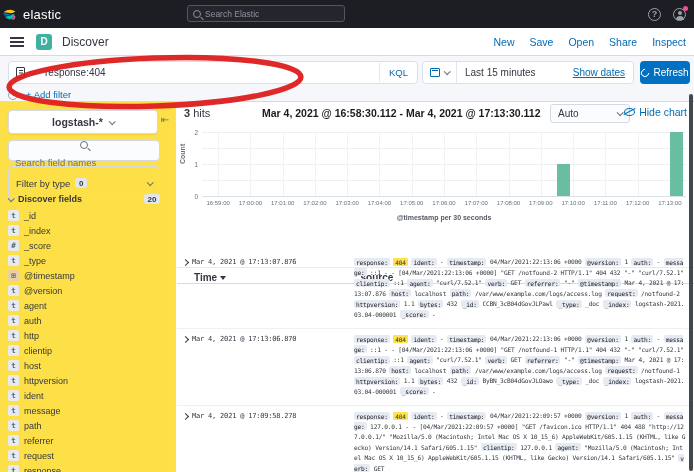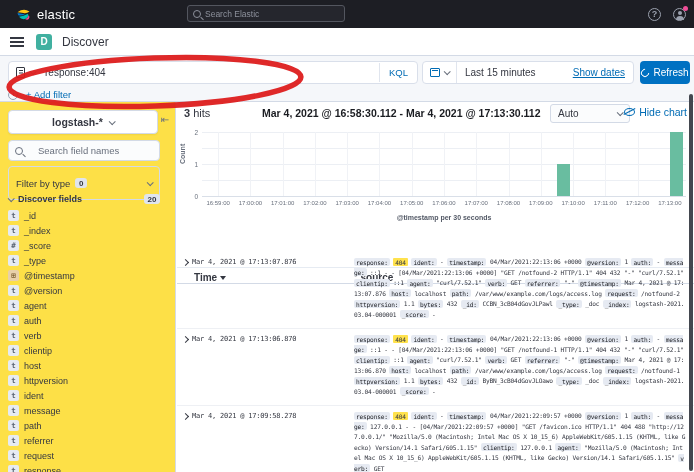--- a/index.html
+++ b/index.html
@@ -1,21 +1,21 @@
 <!DOCTYPE html>
 <html><head>
 <meta charset="utf-8">
 <style>
   * { margin:0; padding:0; box-sizing:border-box; }
   html,body { width:694px; height:472px; overflow:hidden; }
   body { font-family:"Liberation Sans", sans-serif; color:#343741; background:#fff; position:relative; }
 
   
   .topbar { position:absolute; left:0; top:0; width:694px; height:28px; background:#1d1e24; display:flex; align-items:center; z-index:5; }
-  .brand { display:flex; align-items:center; gap:6px; padding-left:16px; }
+  .brand { display:flex; align-items:center; gap:6px; padding-left:2px; }
   .logo { width:15px; height:15px; display:block; }
   .brand-name { color:#fff; font-size:13px; letter-spacing:.2px; }
   .global-search { position:absolute; left:187px; top:5px; width:158px; height:17px; background:#25262d; border:1px solid #53565f; border-radius:3px; display:flex; align-items:center; padding:0 5px; gap:4px; }
   .global-search input { background:transparent; border:none; outline:none; color:#aab; font-size:8.5px; width:100%; font-family:"Liberation Sans",sans-serif; }
   .global-search input::placeholder { color:#8d919c; }
   .gs-icon { width:8px; height:8px; border:1.2px solid #8d919c; border-radius:50%; position:relative; flex:0 0 auto; }
   .gs-icon::after { content:""; position:absolute; width:4px; height:1.2px; background:#8d919c; transform:rotate(45deg); left:6px; top:7px; }
   .top-icons { position:absolute; right:8px; top:0; height:28px; display:flex; align-items:center; gap:12px; }
   .help-icon { width:13px; height:13px; border-radius:50%; border:1.3px solid #9aa0ad; color:#9aa0ad; font-size:9px; font-weight:bold; display:flex; align-items:center; justify-content:center; }
   .avatar { width:13px; height:13px; border-radius:50%; border:1.3px solid #9aa0ad; position:relative; }
@@ -51,21 +51,21 @@
   .refresh-icon { width:8px; height:8px; border:1.3px solid #fff; border-radius:50%; border-top-color:transparent; position:relative; transform:rotate(45deg); }
   .filter-row { position:absolute; left:8px; top:33px; display:flex; align-items:center; gap:8px; }
   .clock-icon { width:10px; height:10px; border:1.2px solid #98a2b3; border-radius:50%; position:relative; }
   .clock-icon::after { content:""; position:absolute; left:4px; top:2px; width:1.2px; height:3px; background:#98a2b3; }
   .add-filter { font-size:9.5px; color:#006bb4; cursor:pointer; }
 
   
   .sidebar { position:absolute; left:0; top:102px; width:176px; height:370px; background:#fde047; border-right:1px solid #d3dae6; }
   .index-btn { position:absolute; left:8px; top:8px; width:150px; height:24px; background:#fff; border:1px solid #d3dae6; border-radius:4px; box-shadow:0 1px 2px rgba(0,0,0,.06); display:flex; align-items:center; justify-content:center; gap:6px; font-size:10.5px; font-weight:bold; cursor:pointer; }
   .collapse-icon { position:absolute; right:4px; top:12px; width:12px; height:12px; color:#69707d; font-size:10px; line-height:12px; text-align:center; cursor:pointer; }
-  .field-search { position:absolute; left:8px; top:38px; width:152px; height:21px; border:1px solid #d3dae6; border-radius:4px; background:#fbfcfd; display:flex; align-items:center; padding:0 6px; gap:15px; }
+  .field-search { position:absolute; left:8px; top:38px; width:152px; height:21px; border:1px solid #d3dae6; border-radius:4px; background:#fbfcfd; display:flex; align-items:center; padding:0 6px; gap:8px;flex-direction:column; }
   .field-search .gs-icon { border-color:#69707d; }
   .field-search .gs-icon::after { background:#69707d; }
   .field-search input { border:none; outline:none; background:transparent; font-size:9.5px; width:100%; font-family:"Liberation Sans",sans-serif; }
   .field-search input::placeholder { color:#69707d; }
   .type-filter { position:absolute; left:8px; top:64px; width:152px; height:21px; border:1px solid #d3dae6; border-radius:4px; display:flex; align-items:center; padding:16px 7px; gap:5px; font-size:9.5px; cursor:pointer; }
   .badge { background:#e0e5ee; border-radius:3px; font-size:8px; padding:0.5px 3.5px; color:#343741; font-weight:bold; }
   .type-filter .chev { margin-left:auto; }
   .avail-header { position:absolute; left:8px; top:92px; width:160px; display:flex; align-items:center; gap:5px; font-size:9px; font-weight:bold; }
   .avail-header .chev { flex:0 0 auto; }
   .avail-header .badge { margin-left:auto; margin-right:8px; }
@@ -140,20 +140,27 @@
       <div class="avatar"></div>
       <div class="notif-dot" style="right:-2px; top:-2px;"></div>
     </div>
   </div>
 </div>
 
 <div class="appbar">
   <div class="hamburger"></div>
   <div class="app-badge">D</div>
   <span class="app-title">Discover</span>
+  <div class="appbar-actions" id="appbar-actions">
+      <span>New</span>
+      <span>Save</span>
+      <span>Open</span>
+      <span>Share</span>
+      <span>Inspect</span>
+    </div>
 </div>
 
 <div class="querystrip">
   <div class="query-input">
     <span class="sq-icon"></span>
     <span class="chev"></span>
     <span class="query-text">response:404</span>
     <span class="kql">KQL</span>
   </div>
   <div class="timepicker">
@@ -222,21 +229,21 @@
       <div class="field-item">
         <span class="ftype">t</span>
         <span class="fname">agent</span>
       </div>
       <div class="field-item">
         <span class="ftype">t</span>
         <span class="fname">auth</span>
       </div>
       <div class="field-item">
         <span class="ftype">t</span>
-        <span class="fname">verb</span>
+        <span class="fname">http</span>
       </div>
       <div class="field-item">
         <span class="ftype">t</span>
         <span class="fname">clientip</span>
       </div>
       <div class="field-item">
         <span class="ftype">t</span>
         <span class="fname">host</span>
       </div>
       <div class="field-item">

